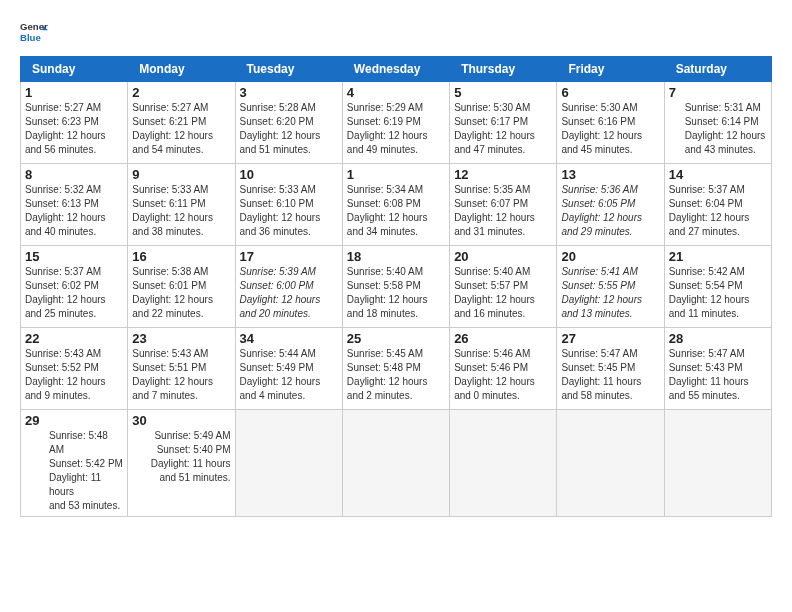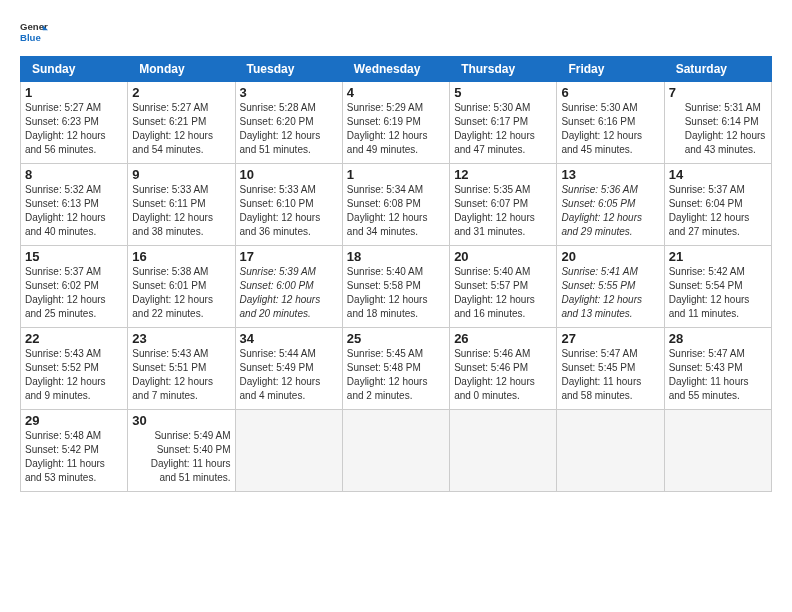--- a/index.html
+++ b/index.html
@@ -312,21 +312,21 @@
             <span class="day-number">28</span>
             <div class="cell-text" style="white-space: pre-line;">Sunrise: 5:47 AM
 Sunset: 5:43 PM
 Daylight: 11 hours
 and 55 minutes.</div>
           </td>
         </tr>
         <tr>
           <td>
             <span class="day-number">29</span>
-            <div class="cell-text" style="white-space: pre-line;">Sunrise: 5:48 AM
+            <div class="cell-text" style="white-space: pre-line; margin-left: 24px;">Sunrise: 5:48 AM
 Sunset: 5:42 PM
 Daylight: 11 hours
 and 53 minutes.</div>
           </td>
           <td>
             <span class="day-number">30</span>
             <div class="cell-text" style="white-space: pre-line; text-align: right;">Sunrise: 5:49 AM
 Sunset: 5:40 PM
 Daylight: 11 hours
 and 51 minutes.</div>

